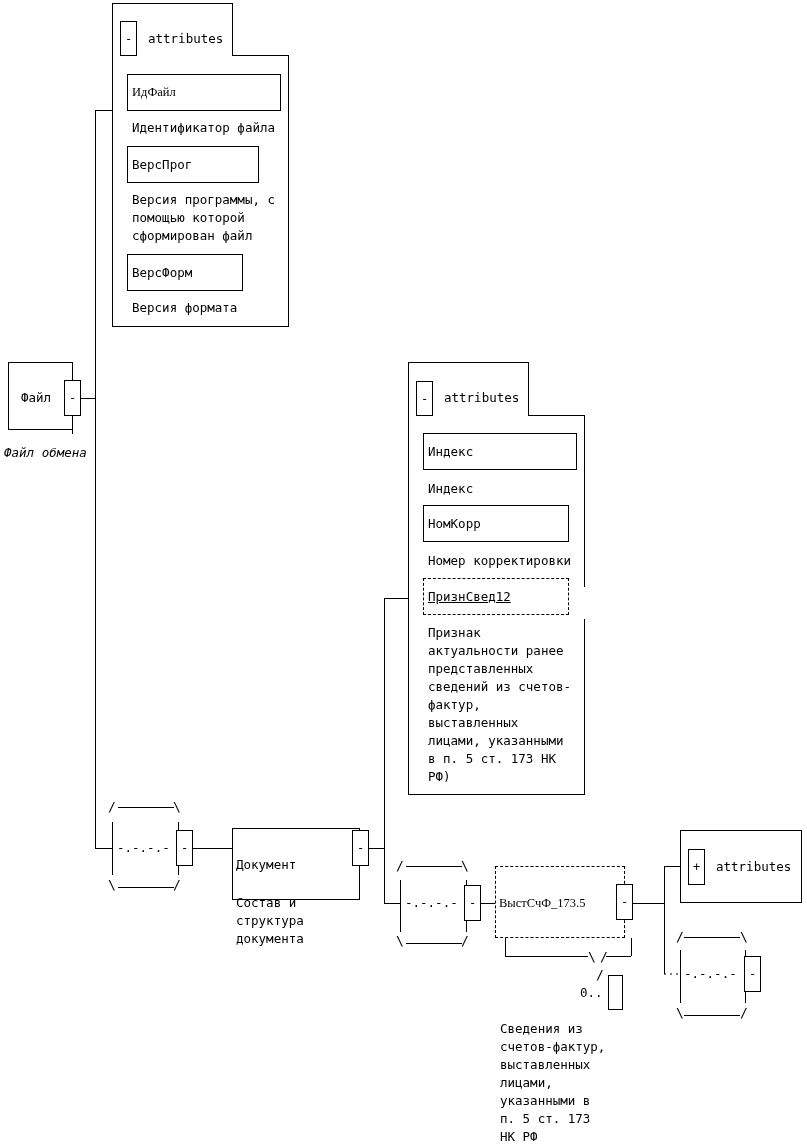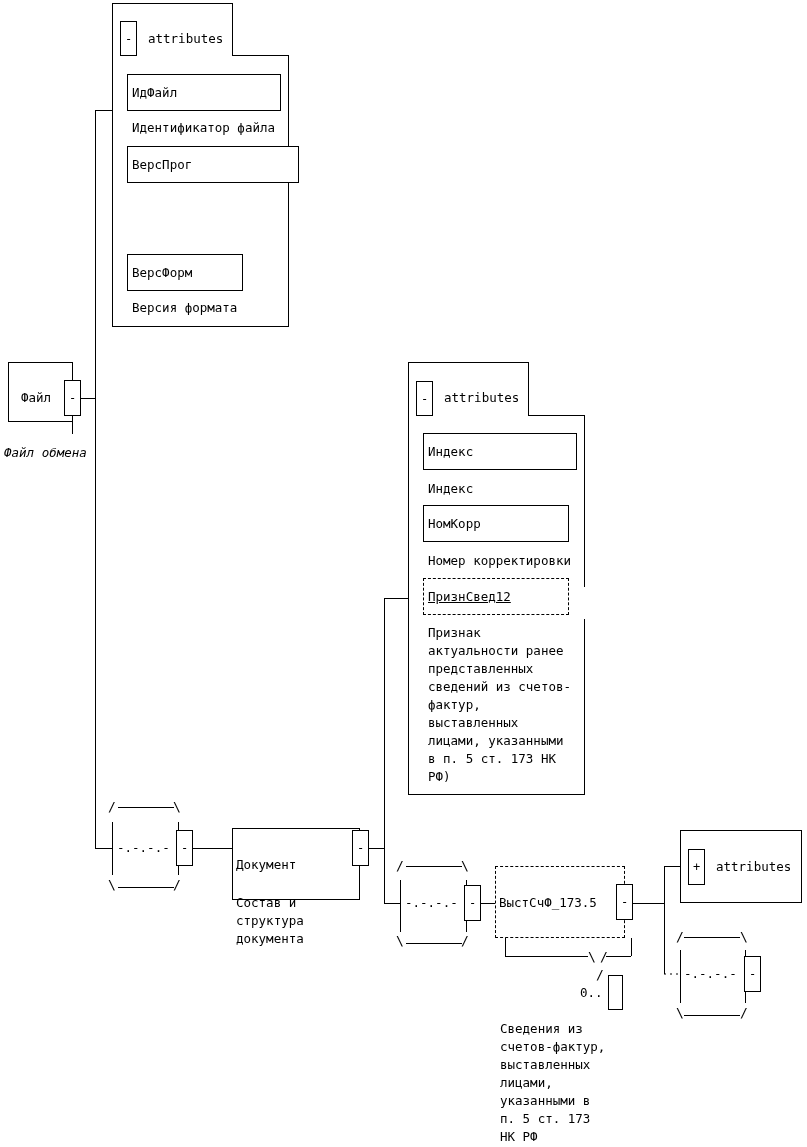--- a/index.html
+++ b/index.html
@@ -63,39 +63,42 @@
     <line x1="684" y1="937" x2="740" y2="937"></line>
     <line x1="680" y1="950" x2="680" y2="1003"></line>
     <line x1="745" y1="950" x2="745" y2="1003"></line>
     <line x1="684" y1="1015" x2="740" y2="1015"></line>
   </g>
   <g stroke="#000" stroke-width="1" fill="none" stroke-dasharray="2,4">
     <line x1="664" y1="974" x2="680" y2="974"></line>
   </g>
 </svg>
 
-<div class="box" style="left:8px;top:362px;width:65px;height:60px;border-right:none;">
+<div class="box" style="left:8px;top:362px;width:65px;height:68px;border-right:none;">
   <span class="lbl" style="left:12px;top:26px;">Файл</span>
 </div>
 <div class="abs" style="left:72px;top:362px;width:1px;height:18px;background:#000;"></div>
 <div class="abs" style="left:72px;top:415px;width:1px;height:19px;background:#000;"></div>
 <div class="btn" style="left:64px;top:380px;width:17px;height:36px;">-</div>
 <span class="lbl" style="left:4px;top:444px;font-style:italic;">Файл обмена</span>
 
 <div class="abs" style="left:112px;top:3px;width:177px;height:324px;">
   <div class="abs" style="left:0;top:0;width:121px;height:52px;border:1px solid #000;border-bottom:none;box-sizing:border-box;"></div>
   <div class="abs" style="left:0;top:52px;width:177px;height:272px;border:1px solid #000;border-top:none;box-sizing:border-box;"></div>
   <div class="abs" style="left:120px;top:52px;width:57px;height:1px;background:#000;"></div>
   <div class="btn" style="left:8px;top:18px;width:17px;height:35px;">-</div>
   <span class="lbl" style="left:36px;top:27px;">attributes</span>
 
-  <div class="attr-name" style="left:15px;top:71px;width:154px;height:37px;">ИдФайл</div>
+  <div class="attr-name" style="left:15px;top:71px;width:154px;height:37px;font-family:Liberation Serif, serif;">ИдФайл</div>
   <span class="desc" style="left:20px;top:116px;">Идентификатор файла</span>
 
-  <div class="attr-name" style="left:15px;top:143px;width:172px;height:37px;">ВерсПрог</div>
+  <div class="attr-name" style="left:15px;top:143px;width:132px;height:37px;">ВерсПрог</div>
+  <span class="desc" style="left:20px;top:188px;">Версия программы, с
+помощью которой
+сформирован файл</span>
 
   <div class="attr-name" style="left:15px;top:251px;width:116px;height:37px;">ВерсФорм</div>
   <span class="desc" style="left:20px;top:296px;">Версия формата</span>
 </div>
 
 <span class="slash" style="left:108px;top:800px;">/</span>
 <span class="slash" style="left:173px;top:800px;">\</span>
 <span class="slash" style="left:108px;top:878px;">\</span>
 <span class="slash" style="left:173px;top:878px;">/</span>
 <span class="lbl seq-dots" style="left:117px;top:839px;">-.-.-.-</span>
@@ -135,21 +138,21 @@
 РФ)</span>
 </div>
 
 <span class="slash" style="left:396px;top:859px;">/</span>
 <span class="slash" style="left:461px;top:859px;">\</span>
 <span class="slash" style="left:396px;top:934px;">\</span>
 <span class="slash" style="left:461px;top:934px;">/</span>
 <span class="lbl seq-dots" style="left:405px;top:894px;">-.-.-.-</span>
 <div class="btn" style="left:464px;top:885px;width:17px;height:36px;">-</div>
 
-<div class="box dashed" style="left:495px;top:866px;width:130px;height:72px;">
+<div class="box dashed" style="left:495px;top:866px;width:130px;height:72px;font-family:Liberation Serif, serif;">
   <span class="lbl" style="left:3px;top:27px;">ВыстСчФ_173.5</span>
 </div>
 <div class="btn" style="left:616px;top:884px;width:17px;height:36px;">-</div>
 <span class="slash" style="left:588px;top:950px;">\</span>
 <span class="slash" style="left:600px;top:950px;">/</span>
 <span class="slash" style="left:596px;top:968px;">/</span>
 <span class="lbl" style="left:580px;top:984px;">0..</span>
 <div class="abs" style="left:608px;top:975px;width:15px;height:35px;border:1px solid #000;box-sizing:border-box;"></div>
 <span class="desc" style="left:500px;top:1020px;">Сведения из
 счетов-фактур,

